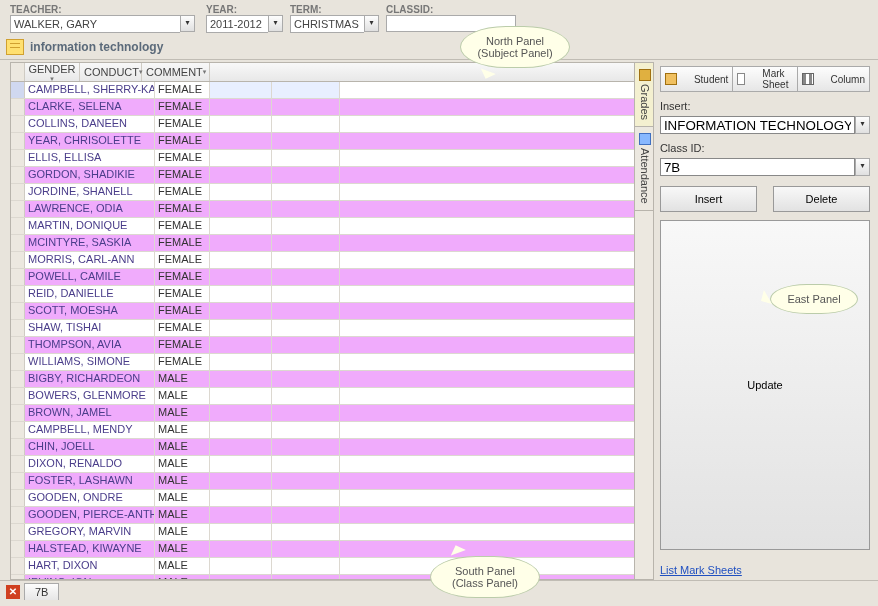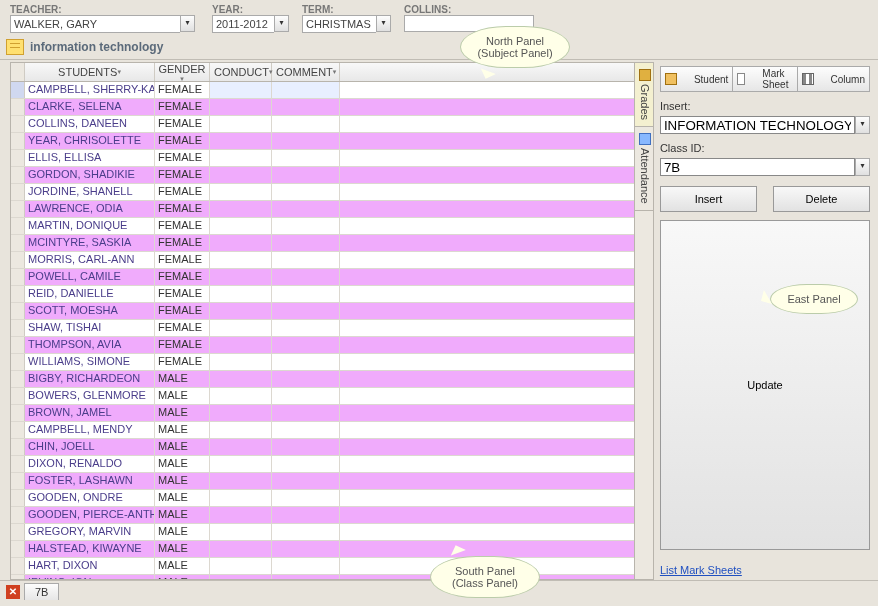--- a/index.html
+++ b/index.html
@@ -9,21 +9,21 @@
     font-size: 11px;
     background: #e8e4dc;
     color: #333;
     width: 878px;
     height: 606px;
     overflow: hidden;
     position: relative;
   }
   .topbar {
     display: flex;
-    gap: 12px;
+    gap: 6px;
     padding: 4px 10px 2px 10px;
     height: 34px;
   }
   .field { display: flex; flex-direction: column; }
   .field .lbl { font-weight: bold; color: #777; font-size: 10px; }
   .field input, .field select {
     background: #fff;
     border: 1px solid #aaa;
     font-size: 11px;
     padding: 1px 3px;
@@ -244,38 +244,34 @@
     </div>
   </div>
   <div class="field" style="width:90px">
     <span class="lbl">TERM:</span>
     <div class="combo">
       <input style="width: 74px;" value="CHRISTMAS">
       <div class="drop-btn">▾</div>
     </div>
   </div>
   <div class="field" style="width:140px">
-    <span class="lbl">COLLINS:</span>
+    <span class="lbl">CLASSID:</span>
     <input style="width: 130px;" value="">
   </div>
 </div>
 
 <div class="subject-panel">
   <div class="note-icon"></div>
   <span class="subject-text">information technology</span>
 </div>
 
 <div class="main-row" style="padding:2px 2px 0 10px">
   <div class="grid-wrap">
     <div class="grid-head">
       <div class="rowsel-h"></div>
-      <div class="col-h c-stu">
-          <span>STUDENTS</span>
-          <span class="tri">▾</span>
-        </div>
       <div class="col-h c-gen">
           <span>GENDER</span>
           <span class="tri">▾</span>
         </div>
       <div class="col-h c-con">
           <span>CONDUCT</span>
           <span class="tri">▾</span>
         </div>
       <div class="col-h c-com">
           <span>COMMENT</span>

